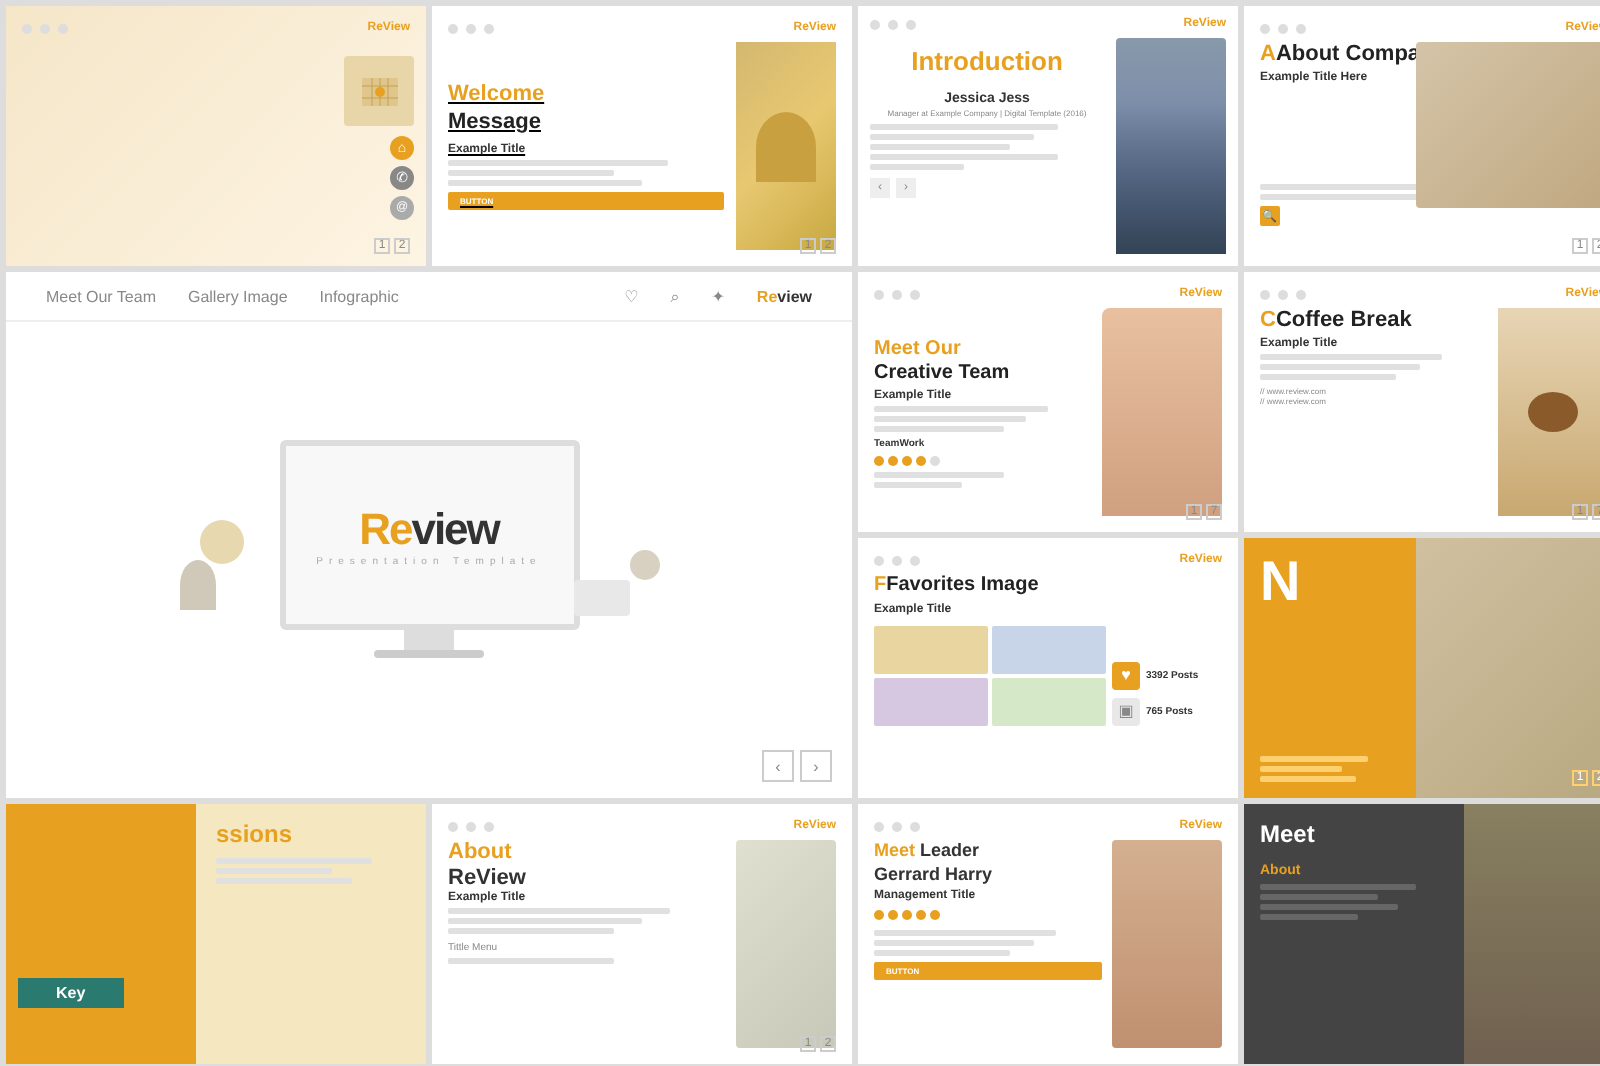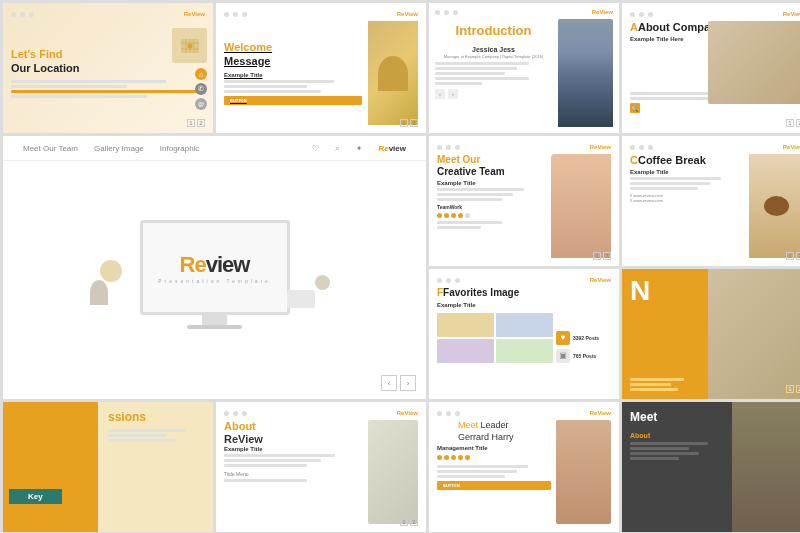--- a/index.html
+++ b/index.html
@@ -205,32 +205,20 @@
 
 <div class="grid-container">
 
   <div class="slide slide-location">
     <div class="top-bar">
       <div class="top-dot"></div>
       <div class="top-dot"></div>
       <div class="top-dot"></div>
       <span class="logo-text-small">ReView</span>
     </div>
-    <div style="flex:1; display:flex; flex-direction:column; justify-content:center;">
-      <div class="slide-main-title dark">
-        <span class="orange">Let's Find</span><br>
-        <span>Our Location</span>
-      </div>
-      <div class="small-text-lines">
-        <div class="text-line w80"></div>
-        <div class="text-line w60"></div>
-        <div class="orange-text-line w40"></div>
-        <div class="text-line w70"></div>
-      </div>
-    </div>
 
     <div style="position:absolute; right:6px; top:25px; width:35px; height:35px; background:#e8d5a8; border-radius:2px; display:flex; align-items:center; justify-content:center;">
       <svg width="20" height="20" viewBox="0 0 20 20">
         <rect x="1" y="3" width="18" height="14" rx="1" fill="#d4b870" opacity="0.5"></rect>
         <path d="M6 3v14M10 3v14M14 3v14M1 7h18M1 13h18" stroke="#c8a050" stroke-width="0.5" fill="none"></path>
         <circle cx="10" cy="10" r="2.5" fill="#e8a020"></circle>
       </svg>
     </div>
     <div style="position:absolute; right:6px; top:65px; display:flex; flex-direction:column; gap:3px;">
       <div style="width:12px;height:12px;background:#e8a020;border-radius:50%;display:flex;align-items:center;justify-content:center;">
@@ -383,21 +371,21 @@
 
   <div class="slide" style="position:relative;">
     <div class="top-bar">
       <div class="top-dot"></div>
       <div class="top-dot"></div>
       <div class="top-dot"></div>
       <span class="logo-text-small">ReView</span>
     </div>
     <div style="flex:1;display:flex;gap:5px;position:relative;">
       <div style="flex:1;display:flex;flex-direction:column;">
-        <div style="font-size:10px;font-weight:900;color:#222;line-height:1.2;">
+        <div style="font-size:10px;font-weight:900;color:#222;line-height:1.2;margin-top:15px;">
           <span style="color:#e8a020;">Meet Our</span><br>
           <span>Creative Team</span>
         </div>
         <div class="slide-example-title" style="margin-top:2px;">Example Title</div>
         <div class="small-text-lines">
           <div class="text-line w80"></div>
           <div class="text-line w70"></div>
           <div class="text-line w60"></div>
         </div>
         <div style="font-size:5px;font-weight:bold;color:#333;margin-top:3px;">TeamWork</div>
@@ -560,21 +548,21 @@
 
   <div class="slide" style="position:relative;">
     <div class="top-bar">
       <div class="top-dot"></div>
       <div class="top-dot"></div>
       <div class="top-dot"></div>
       <span class="logo-text-small">ReView</span>
     </div>
     <div style="flex:1;display:flex;gap:5px;">
       <div style="flex:1;display:flex;flex-direction:column;">
-        <div style="font-size:9px;font-weight:400;color:#333;line-height:1.3;margin-left:21px;">
+        <div style="font-size:9px;font-weight:700;color:#333;line-height:1.3;">
           <span style="color:#e8a020;">Meet</span> <span>Leader</span><br>
           <span>Gerrard Harry</span>
         </div>
         <div class="slide-example-title" style="margin-top:2px;">Management Title</div>
         <div class="rating-bar" style="margin-top:2px;">
           <div class="r-dot"></div>
           <div class="r-dot"></div>
           <div class="r-dot"></div>
           <div class="r-dot"></div>
           <div class="r-dot"></div>

